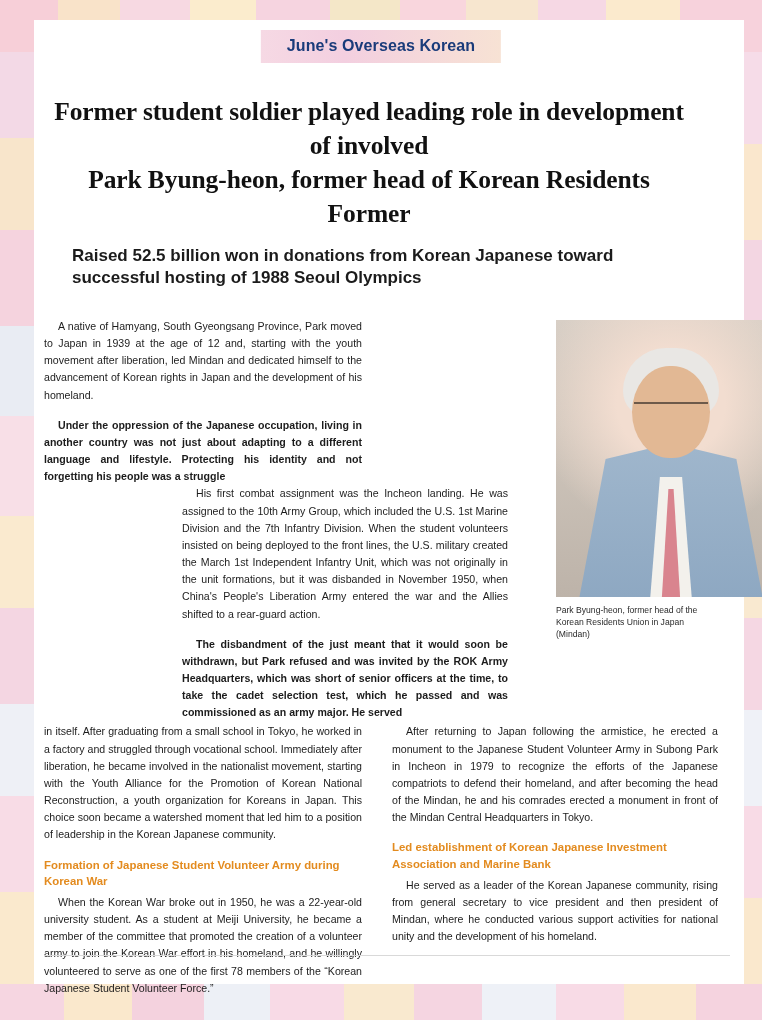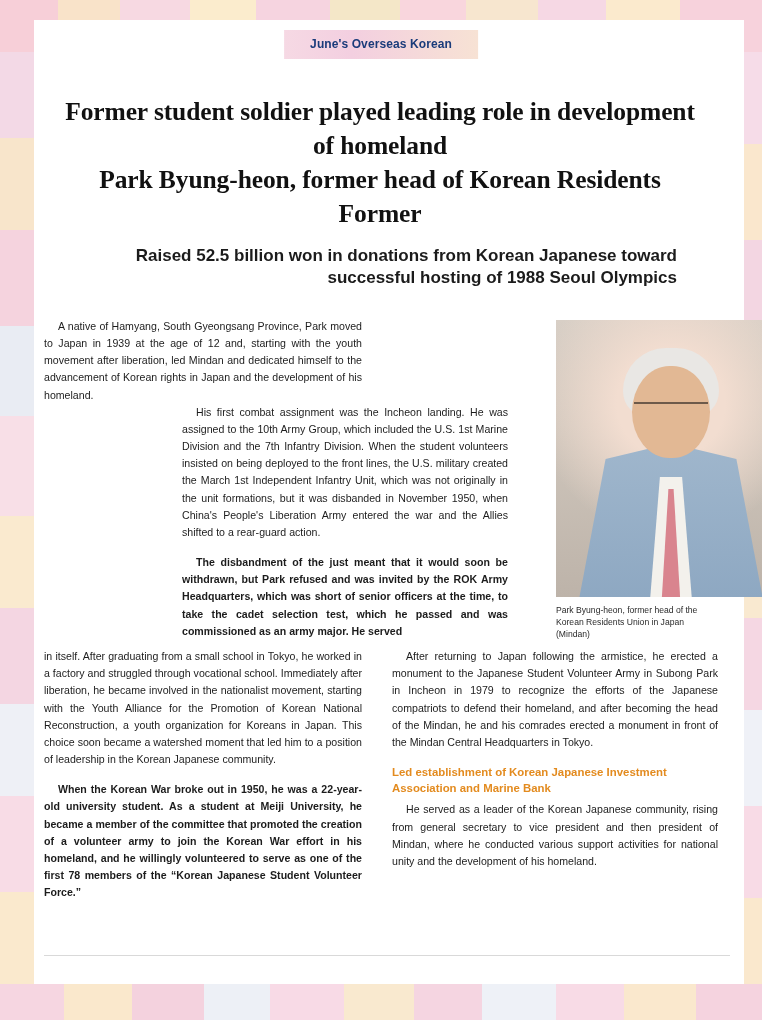--- a/index.html
+++ b/index.html
@@ -40,47 +40,47 @@
   
   .issue-tag {
     position: absolute;
     left: 50%;
     transform: translateX(-50%);
     top: 30px;
     z-index: 6;
     background: linear-gradient(90deg,#f6d9e4 0%, #f3cfe0 35%, #f7e2d4 100%);
     color: #1a3b7a;
     font-weight: bold;
-    font-size: 12px;
+    font-size: 16px;
     padding: 7px 26px 8px 26px;
     letter-spacing: .1px;
     white-space: nowrap;
   }
 
   
   .content {
     position: absolute;
-    left: 43px;
+    left: 32px;
     top: 95px;
     width: 674px;
     z-index: 7;
   }
   h1.headline {
     font-family: "Liberation Serif", serif;
     font-size: 25.5px;
     line-height: 1.33;
     text-align: center;
     color: #111111;
     font-weight: bold;
     margin: 0 12px 0 12px;
     letter-spacing: -0.1px;
   }
   .subhead {
     margin-top: 14px;
-    text-align: right;
+    text-align: left;
     font-size: 17px;
     font-weight: bold;
     line-height: 1.33;
     color: #1b1b1b;
     padding: 0 40px;
   }
 
   
   .body-wrap {
     position: absolute;
@@ -251,21 +251,21 @@
     <div class="sq" style="left:696px;top:984px;width:66px;height:36px;background:#f5d3df;"></div>
   </div>
 
   <div class="paper"></div>
 
   <div class="issue-tag">June's Overseas Korean</div>
 
   <div class="content">
     <h1 class="headline">
       <span>Former student soldier played leading role in development</span><br>
-      <span>of homeland</span><br>
+      <span>of involved</span><br>
       <span>Park Byung-heon, former head of Korean Residents Former</span><br>
     </h1>
     <div class="subhead">Raised 52.5 billion won in donations from Korean Japanese toward successful hosting of 1988 Seoul Olympics</div>
   </div>
 
   <div class="body-wrap">
 
     <div class="photo-block">
       <div class="photo">
         <div class="suit"></div>
@@ -273,30 +273,32 @@
         <div class="tie"></div>
         <div class="hair"></div>
         <div class="face"></div>
         <div class="glasses"></div>
       </div>
       <div class="caption">Park Byung-heon, former head of the Korean Residents Union in Japan (Mindan)</div>
     </div>
 
     <div class="col-left">
       <p>A native of Hamyang, South Gyeongsang Province, Park moved to Japan in 1939 at the age of 12 and, starting with the youth movement after liberation, led Mindan and dedicated himself to the advancement of Korean rights in Japan and the development of his homeland.</p>
+      <p>Under the oppression of the Japanese occupation, living in another country was not just about adapting to a different language and lifestyle. Protecting his identity and not forgetting his people was a struggle</p>
     </div>
 
     <div class="col-right">
       <p>His first combat assignment was the Incheon landing. He was assigned to the 10th Army Group, which included the U.S. 1st Marine Division and the 7th Infantry Division. When the student volunteers insisted on being deployed to the front lines, the U.S. military created the March 1st Independent Infantry Unit, which was not originally in the unit formations, but it was disbanded in November 1950, when China's People's Liberation Army entered the war and the Allies shifted to a rear-guard action.</p>
       <p>The disbandment of the just meant that it would soon be withdrawn, but Park refused and was invited by the ROK Army Headquarters, which was short of senior officers at the time, to take the cadet selection test, which he passed and was commissioned as an army major. He served</p>
     </div>
 
     <div class="flowed">
       <div class="col-left">
         <p class="noindent">in itself. After graduating from a small school in Tokyo, he worked in a factory and struggled through vocational school. Immediately after liberation, he became involved in the nationalist movement, starting with the Youth Alliance for the Promotion of Korean National Reconstruction, a youth organization for Koreans in Japan. This choice soon became a watershed moment that led him to a position of leadership in the Korean Japanese community.</p>
+        <h2 class="section">Formation of Japanese Student Volunteer Army during Korean War</h2>
         <p>When the Korean War broke out in 1950, he was a 22-year-old university student. As a student at Meiji University, he became a member of the committee that promoted the creation of a volunteer army to join the Korean War effort in his homeland, and he willingly volunteered to serve as one of the first 78 members of the “Korean Japanese Student Volunteer Force.”</p>
       </div>
       <div class="col-right">
         <p>After returning to Japan following the armistice, he erected a monument to the Japanese Student Volunteer Army in Subong Park in Incheon in 1979 to recognize the efforts of the Japanese compatriots to defend their homeland, and after becoming the head of the Mindan, he and his comrades erected a monument in front of the Mindan Central Headquarters in Tokyo.</p>
         <h2 class="section">Led establishment of Korean Japanese Investment Association and Marine Bank</h2>
         <p>He served as a leader of the Korean Japanese community, rising from general secretary to vice president and then president of Mindan, where he conducted various support activities for national unity and the development of his homeland.</p>
 
       </div>
     </div>
 

